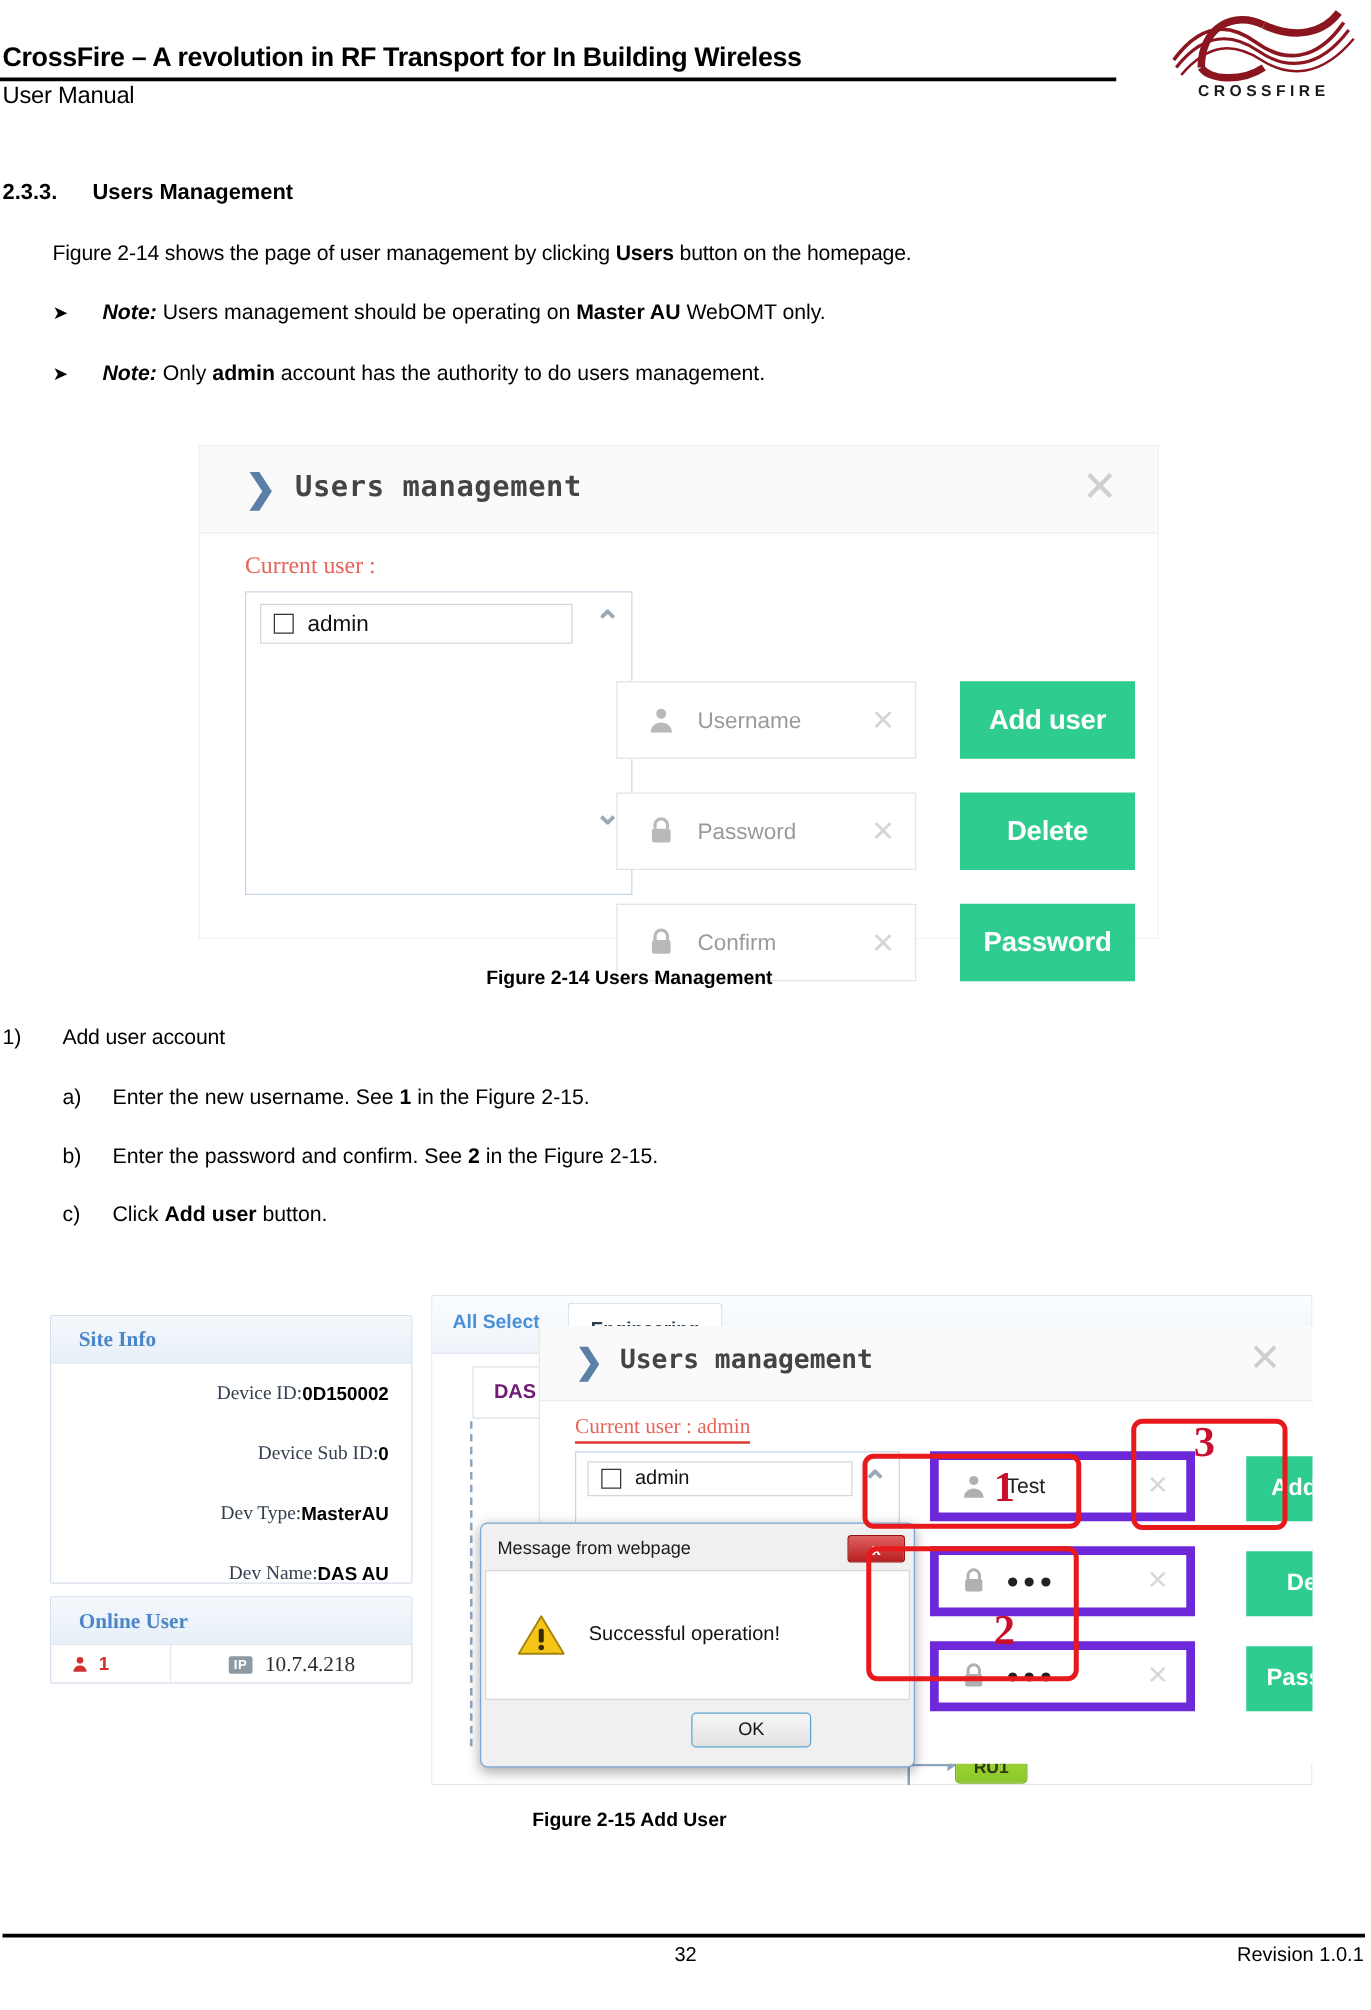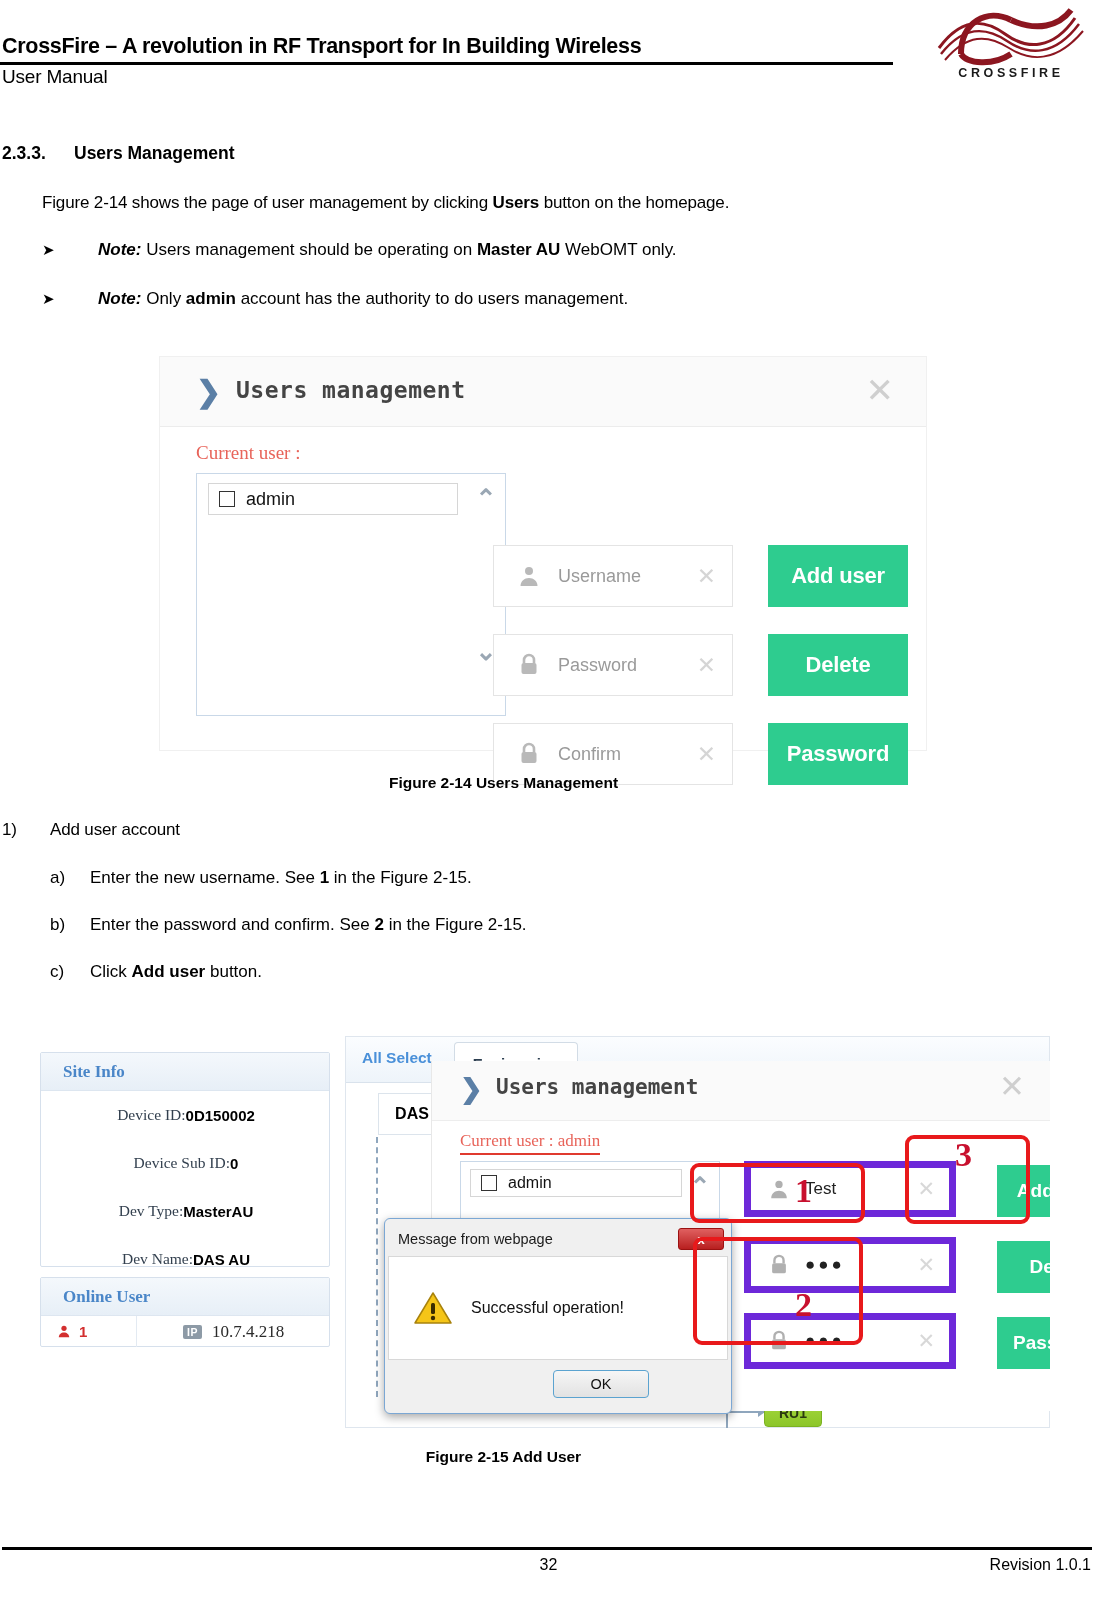--- a/index.html
+++ b/index.html
@@ -50,21 +50,21 @@
   .para {
     position: absolute; font-size: 17px; letter-spacing: -0.15px;
   }
   .para b { font-weight: bold; }
 
   .p-intro { left: 42px; top: 193px; }
   .bullet-row { position: absolute; font-size: 17px; }
   .bullet-row .arrow {
     position: absolute; left: 0; top: 1px; font-size: 15px; color: #000;
   }
-  .bullet-row .btext { margin-left: 56px; display: block; white-space: nowrap; }
+  .bullet-row .btext { margin-left: 40px; display: block; white-space: nowrap; }
 
   .b1 { left: 42px; top: 240px; }
   .b2 { left: 42px; top: 289px; }
 
   .list-1 { left: 2px; top: 820px; font-size: 17px; }
   .list-1 .mk { display: inline-block; width: 48px; }
   .sub-item { position: absolute; font-size: 17px; left: 50px; }
   .sub-item .mk { display: inline-block; width: 40px; }
   .si-a { top: 868px; }
   .si-b { top: 915px; }
@@ -186,21 +186,21 @@
     border-radius: 2px;
   }
   .panel-hd {
     height: 38px; background: linear-gradient(#f4f8fc, #e7eff7);
     border-bottom: 1px solid #dde6f0;
     display: flex; align-items: center; padding-left: 22px;
     font-family: "Liberation Serif", serif;
     font-weight: bold; font-size: 17px; color: #4a86c8;
   }
   .kv-row {
-    display: flex; align-items: center; justify-content: center;
+    display: flex; align-items: center; justify-content: flex-end;
     padding: 0 18px 0 20px; height: 48px;
     font-size: 15.5px;
   }
   .kv-k { font-family: "Liberation Serif", serif; color: #33404f; }
   .kv-v { font-weight: bold; color: #000000; font-size: 15px; }
 
   .site-info { left: 0px; top: 20px; width: 290px; height: 215px; }
   .online-user { left: 0px; top: 245px; width: 290px; height: 70px; }
   .ou-row { display: flex; align-items: center; height: 31px; }
   .ou-left {
@@ -233,21 +233,21 @@
     position: absolute; left: 108px; top: 5px; width: 124px; height: 41px;
     background: #fff; border: 1px solid #d2dce6; border-bottom: none;
     border-radius: 4px 4px 0 0;
     display: flex; align-items: center; justify-content: center;
     font-size: 15px; font-weight: bold; color: #2c3e50;
   }
   .das-tab {
     position: absolute; left: 32px; top: 56px; width: 68px; height: 42px;
     background: #fff; border: 1px solid #dce4ec;
     display: flex; align-items: center; justify-content: center;
-    font-size: 16px; font-weight: bold; color: #000000;
+    font-size: 16px; font-weight: bold; color: #701a75;
   }
   .tree-line {
     position: absolute; left: 30px; top: 100px; width: 1px; height: 260px;
     border-left: 2px dashed #8fa6bd;
   }
   .canvas-bg {
     position: absolute; left: 0; top: 46px; width: 100%; bottom: 0;
     background: #fff;
   }
   .ru-node {

